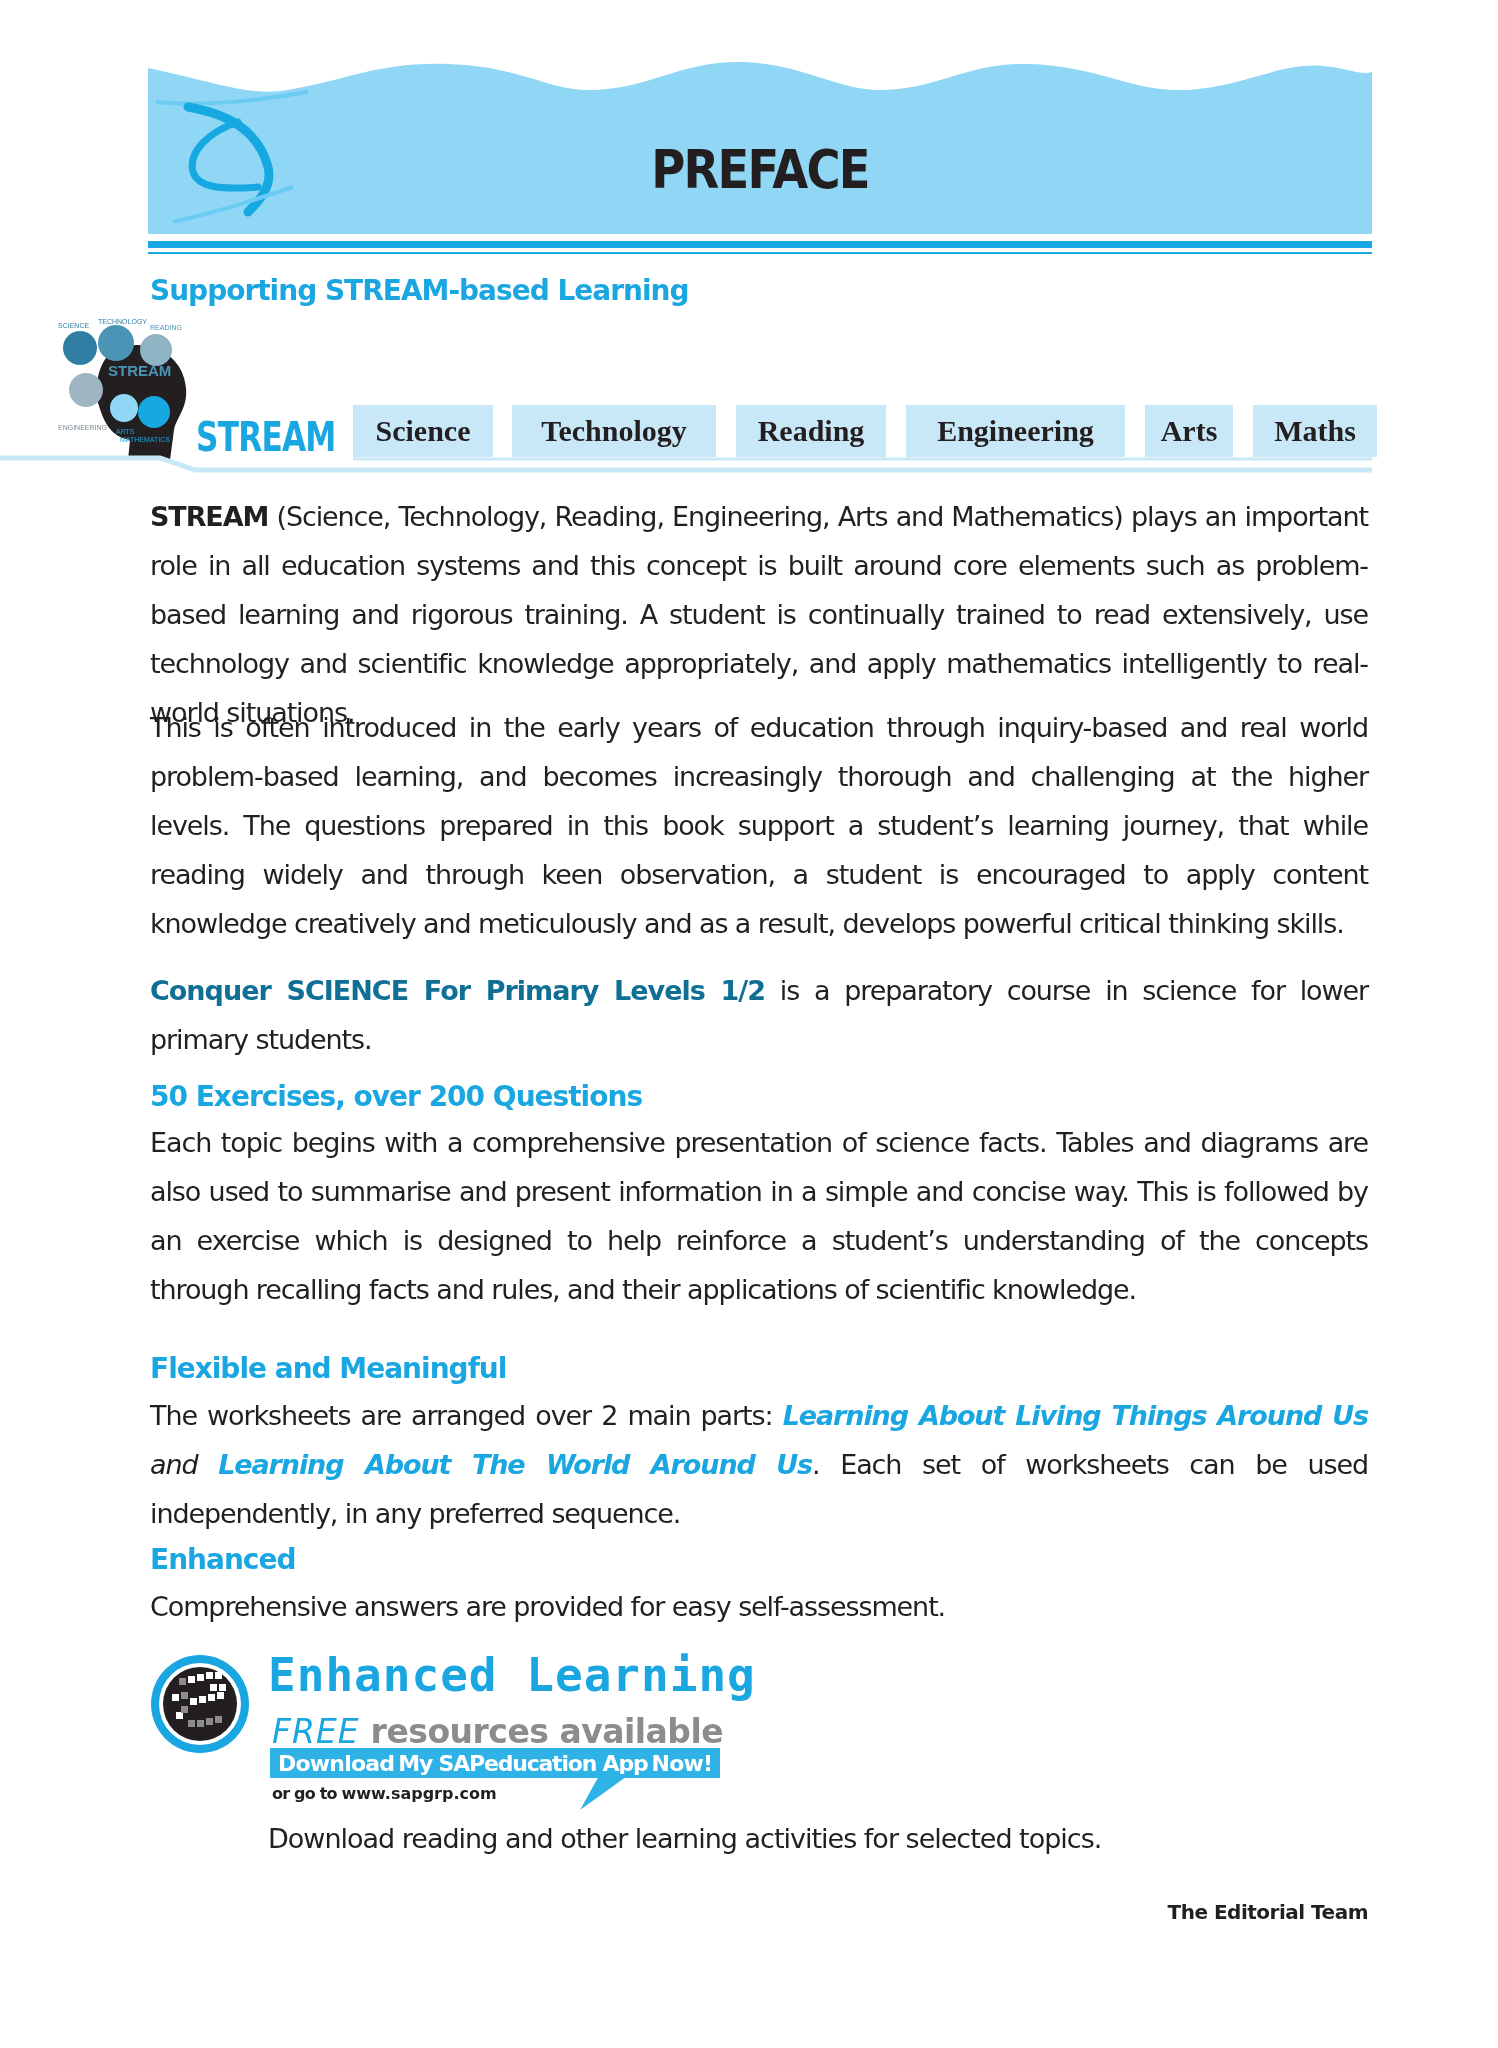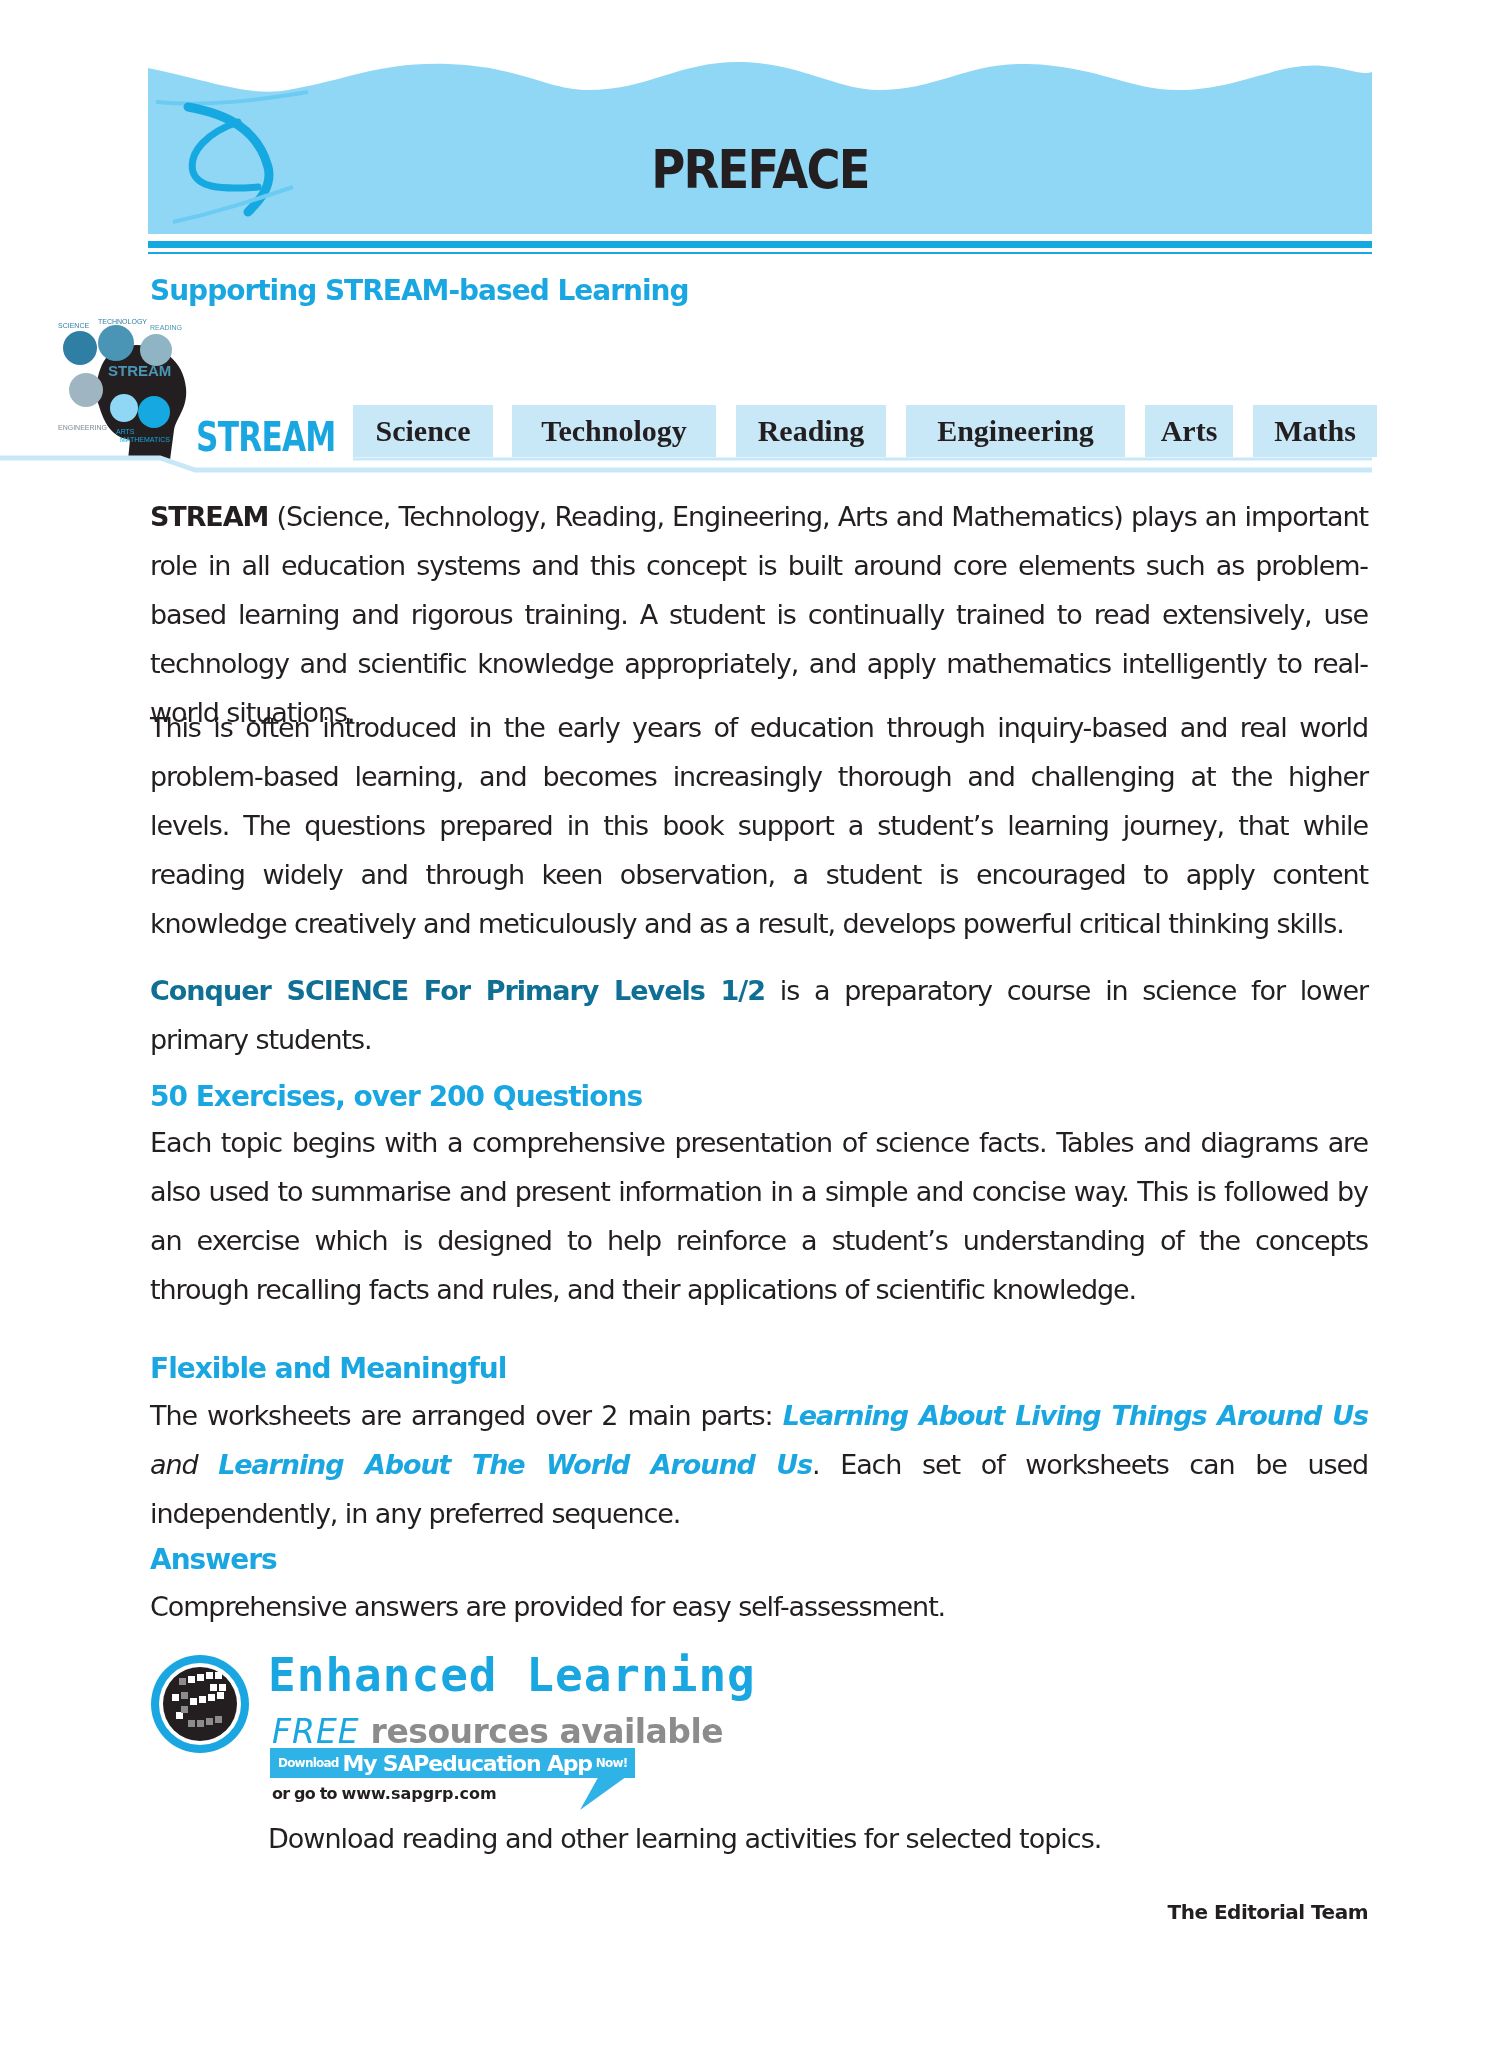--- a/index.html
+++ b/index.html
@@ -38,21 +38,21 @@
 
   
   #el-logo { left:148px; top:1652px; width:104px; height:104px; }
   #el-title { left:268px; top:1648px; font-family:"DejaVu Sans Mono", monospace; font-weight:bold;
               font-size:46px; color:#1aa7e1; letter-spacing:1px; }
   #el-free { left:272px; top:1712px; font-size:33px;text-align:right; }
   #el-free .free { color:#1aa7e1; font-style:italic; font-family:"DejaVu Sans", sans-serif; letter-spacing:1px; }
   #el-free .rest { color:#8c8c8c; font-weight:bold; font-family:"DejaVu Sans", sans-serif; letter-spacing:-0.5px; }
   #el-banner { left:270px; top:1748px; height:30px; background:#2fb2e6; color:#ffffff;
                font-family:"DejaVu Sans", sans-serif; font-weight:bold; padding:0 8px; display:flex; align-items:center; }
-  #el-banner .small { font-size:12px; letter-spacing:-0.8px; }
+  #el-banner .small { font-size:22px; letter-spacing:-0.8px; }
   #el-banner .big { font-size:22px; letter-spacing:-1.2px; margin:0 4px;text-align:right; }
   #el-tail { left:580px; top:1774px; }
   #el-goto { left:272px; top:1784px; font-family:"DejaVu Sans", sans-serif; font-weight:bold; color:#231f20; }
   #el-goto .small { font-size:16px; letter-spacing:-0.8px; }
   #el-goto .url { font-size:16px; letter-spacing:0px; }
   #el-desc { left:268px; top:1823px; font-family:"DejaVu Sans", sans-serif; font-size:27px; color:#231f20; letter-spacing:-1px; }
 
   #signoff { right:130px; top:1900px; font-family:"DejaVu Sans", sans-serif; font-weight:bold; font-size:20px; color:#231f20; letter-spacing:-0.5px; }
 </style>
 </head>
@@ -119,21 +119,21 @@
 </div>
 
 <div class="abs h-cyan" style="left:150px; top:1080px; font-size:28px;">50 Exercises, over 200 Questions</div>
 <div class="abs body" style="top:1118px;">Each topic begins with a comprehensive presentation of science facts. Tables and diagrams are also used to summarise and present information in a simple and concise way. This is followed by an exercise which is designed to help reinforce a student’s understanding of the concepts through recalling facts and rules, and their applications of scientific knowledge.</div>
 
 <div class="abs h-cyan" style="left:150px; top:1352px; font-size:28px;">Flexible and Meaningful</div>
 <div class="abs body" style="top:1391px;">
   <span>The worksheets are arranged over 2 main parts: </span><span class="italic-link">Learning About Living Things Around Us</span><span class="italic-plain"> and </span><span class="italic-link">Learning About The World Around Us</span><span>. Each set of worksheets can be used independently, in any preferred sequence.</span>
 </div>
 
-<div class="abs h-cyan" style="left:150px; top:1543px; font-size:28px;">Answers</div>
+<div class="abs h-cyan" style="left:150px; top:1543px; font-size:28px;">Enhanced</div>
 <div class="abs body" style="top:1582px;">Comprehensive answers are provided for easy self-assessment.</div>
 
 <div id="el-logo" class="abs">
   <svg width="104" height="104" viewBox="0 0 104 104">
     <circle cx="52" cy="52" r="49" fill="#1aa7e1"></circle>
     <circle cx="52" cy="52" r="41" fill="#ffffff"></circle>
     <circle cx="52" cy="52" r="37" fill="#231f20"></circle>
     <g fill="#ffffff">
       <rect x="40" y="24" width="7" height="7"></rect>
         <rect x="49" y="22" width="7" height="7"></rect>

